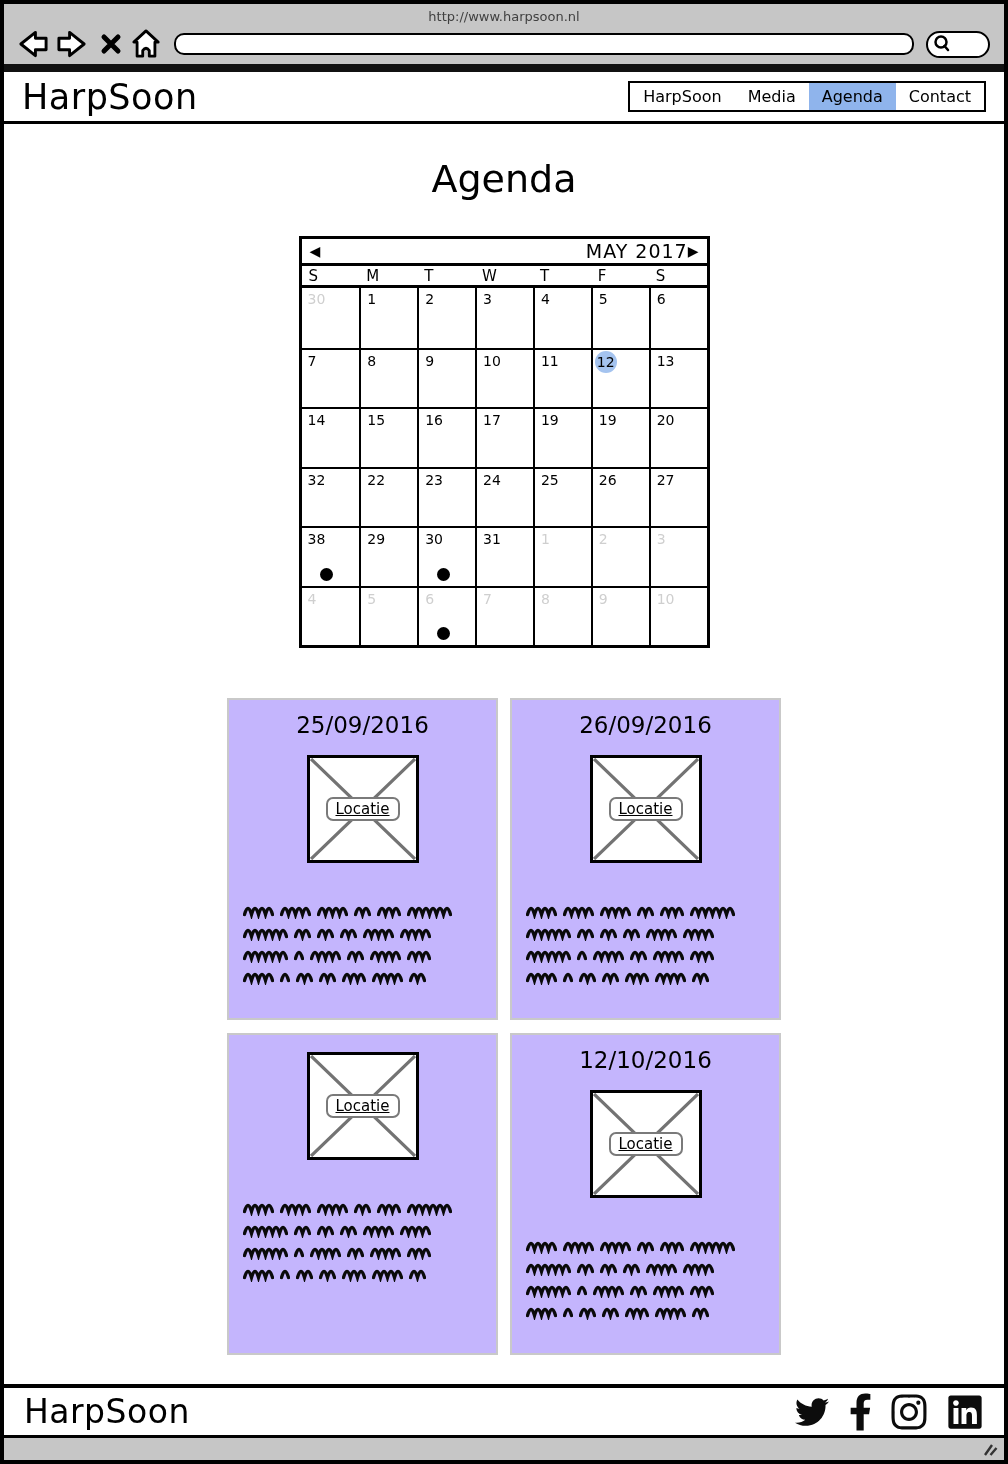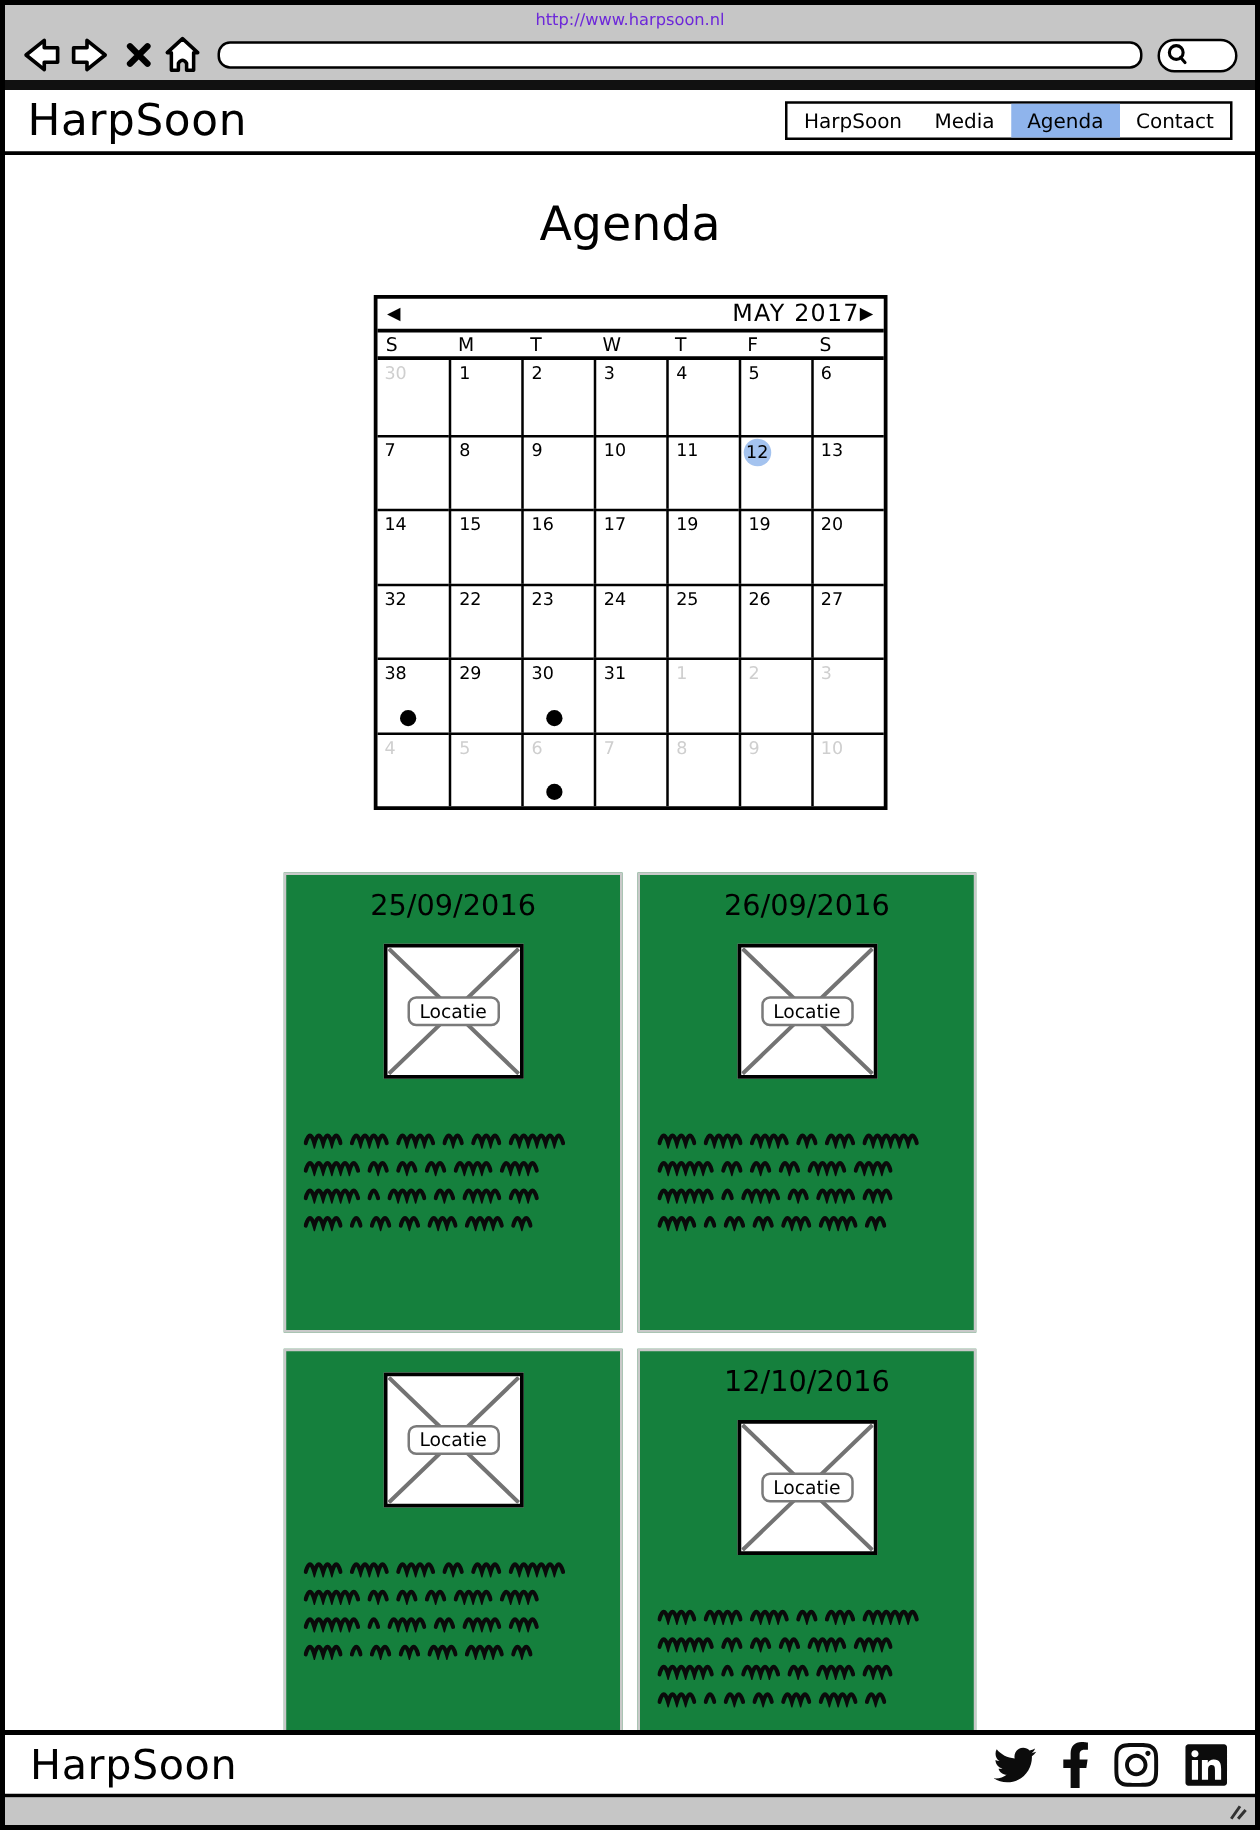--- a/index.html
+++ b/index.html
@@ -3,21 +3,21 @@
 <meta charset="utf-8">
 <style>
   * { box-sizing: border-box; margin: 0; padding: 0; }
   html,body { width:1008px; height:1464px; }
   body { font-family:"DejaVu Sans", sans-serif; background:#fff; overflow:hidden; }
 
   .window { width:1008px; height:1464px; border:4px solid #000; display:flex; flex-direction:column; background:#fff; }
 
   
   .chrome { height:68px; background:#c6c6c6; border-bottom:8px solid #111; position:relative; flex:none; }
-  .url-title { text-align:center; font-size:13px; color:#6d28d9; padding-top:5px; }
+  .url-title { text-align:center; font-size:13px; color:#404040; padding-top:5px; }
   .toolbar { position:absolute; left:0; right:0; top:24px; display:flex; align-items:center; padding:0 14px 0 12px; }
   .tb-icon { display:inline-flex; margin-right:7px; cursor:pointer; }
   .addressbar { flex:1; height:22px; border:2.5px solid #000; border-radius:10px; background:#fff; margin:0 12px 0 6px; }
   .searchbox { width:64px; height:27px; border:2.5px solid #000; border-radius:14px; background:#fff; display:flex; align-items:center; padding-left:4px; }
 
   
   .site-header { height:52px; border-bottom:3px solid #000; display:flex; align-items:center; justify-content:space-between; padding:0 18px; flex:none; background:#fff; }
   .logo { font-size:35px; letter-spacing:0.5px; color:#000; white-space:nowrap; }
   .nav { display:flex; border:2.5px solid #000; height:31px; align-items:stretch; margin-right:0; }
   .nav-item { font-size:16px; padding:0 13px; display:flex; align-items:center; cursor:pointer; }
@@ -35,25 +35,25 @@
   .cal-wk span { padding-left:7px; font-size:15px; }
   .cal-grid { display:grid; grid-template-columns:repeat(7,1fr); grid-auto-rows:59.5px; }
   .cal-cell { border-left:2.5px solid #000; border-top:2.5px solid #000; position:relative; font-size:14px; padding:3px 0 12px 6px; cursor:pointer; }
   .cal-cell:nth-child(7n+1) { border-left:none; }
   .cal-cell:nth-child(-n+7) { border-top:none; }
   .cal-cell.muted { color:#cfcfcf; }
   .sel-circle { display:inline-flex; width:22px; height:22px; border-radius:50%; background:#a4c3ef; align-items:center; justify-content:center; margin:-2px 0 0 -4px; }
   .dot { position:absolute; left:18px; bottom:5px; width:13px; height:13px; border-radius:50%; background:#000; }
 
   .cards { width:554px; margin:50px auto 0; display:grid; grid-template-columns:271px 271px; gap:13px 12px; }
-  .card { height:368px; border:2px solid #c9c9c9; background:#15803d; position:relative; }
+  .card { height:322px; border:2px solid #c9c9c9; background:#c4b5fd; position:relative; }
   .card-date { text-align:center; font-size:23px; margin-top:12px; }
   .imgph { width:112px; height:108px; border:3px solid #000; margin:17px auto 0; position:relative; background:#fff; }
   .imgph svg.xcross { position:absolute; inset:0; width:100%; height:100%; }
-  .loc-chip { position:absolute; top:50%; left:50%; transform:translate(-50%,-50%); background:#fff; border:2px solid #7a7a7a; border-radius:7px; padding:1px 8px; font-size:15px; cursor:pointer; white-space:nowrap; }
+  .loc-chip { position:absolute; top:50%; left:50%; transform:translate(-50%,-50%); background:#fff; border:2px solid #7a7a7a; border-radius:7px; padding:1px 8px; font-size:15px; cursor:pointer; white-space:nowrap;text-decoration:underline; }
   .scribbles { margin-top:38px; padding:0 14px; text-align:left; }
   .scribble-line { height:22px; white-space:nowrap; }
   .scribble-line svg { display:inline-block; vertical-align:middle; margin-right:6px; }
 
   
   .site-footer { height:54px; border-top:4px solid #000; border-bottom:3px solid #000; display:flex; align-items:center; justify-content:space-between; padding:0 20px; flex:none; background:#fff; }
   .footer-logo { font-size:33px; }
   .social { display:flex; align-items:center; gap:17px; }
   .social .soc { display:inline-flex; cursor:pointer; }
 

